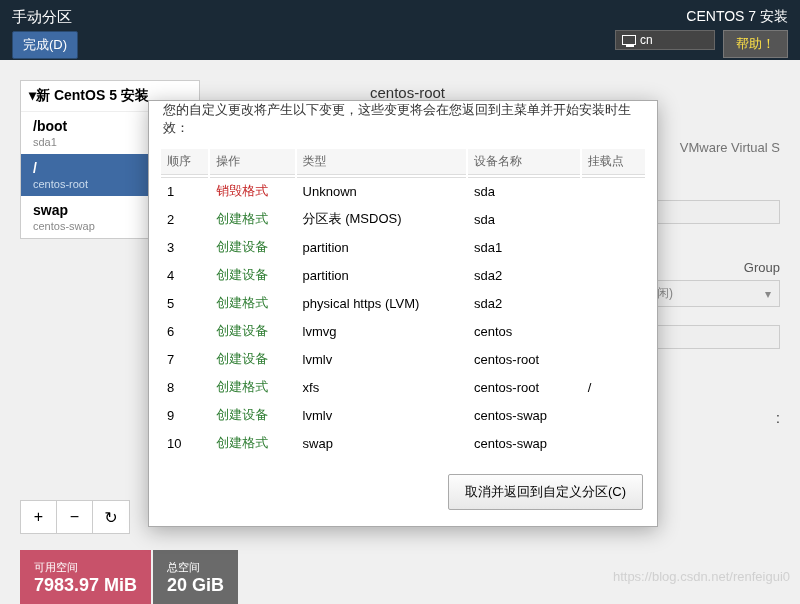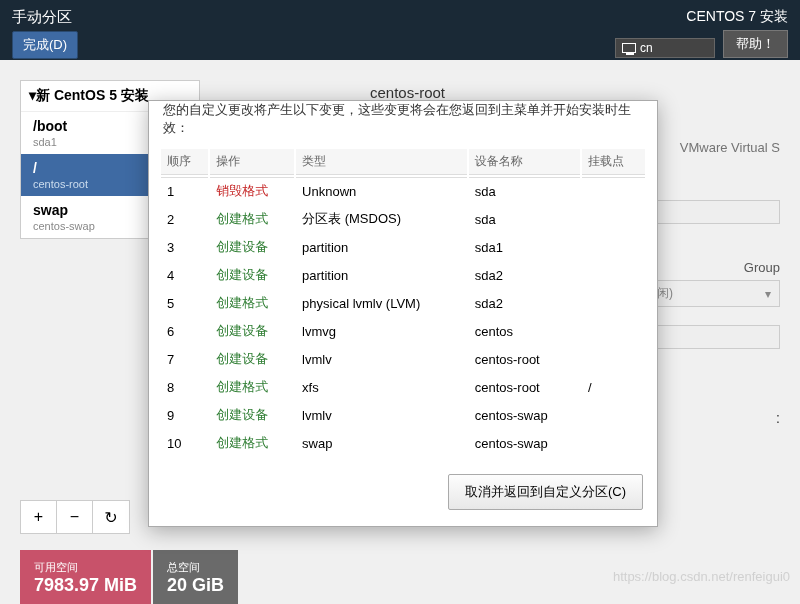--- a/index.html
+++ b/index.html
@@ -3,23 +3,23 @@
 <meta charset="utf-8">
 <style>
 * { box-sizing: border-box; margin: 0; padding: 0; font-family: "Microsoft YaHei", "PingFang SC", sans-serif; }
 body { width: 800px; height: 604px; background: #f0f0f0; position: relative; overflow: hidden; }
 
 .topbar { background: #1a2936; color: #fff; height: 60px; display: flex; align-items: flex-start; padding: 8px 12px; justify-content: space-between; }
 .topbar-left { display: flex; flex-direction: column; gap: 4px; }
 .topbar-title { font-size: 15px; }
 .done-btn { background: #3e6aa3; border: 1px solid #2a4a70; color: #fff; padding: 4px 10px; font-size: 13px; cursor: pointer; border-radius: 2px; }
 .topbar-right { display: flex; flex-direction: column; align-items: flex-end; gap: 4px; }
-.topbar-right-row { display: flex; gap: 8px; align-items: flex-end; }
+.topbar-right-row { display: flex; gap: 8px; align-items: flex-start; }
 .kb-indicator { background: #444; border: 1px solid #666; padding: 2px 6px; display: flex; align-items: center; gap: 4px; font-size: 12px; width: 100px; }
-.help-btn { background: #555; color: #ffffff; border: 1px solid #777; padding: 4px 12px; font-size: 13px; cursor: pointer; }
+.help-btn { background: #555; color: #fde047; border: 1px solid #777; padding: 4px 12px; font-size: 13px; cursor: pointer; }
 
 .main { padding: 20px; background: #f0f0f0; height: 544px; position: relative; }
 .left-panel { width: 180px; background: #fff; border: 1px solid #ccc; position: absolute; left: 20px; top: 20px; }
 .tree-header { padding: 6px 8px; font-size: 14px; font-weight: bold; border-bottom: 1px solid #eee; }
 .tree-section { padding: 4px 12px; font-size: 13px; color: #666; }
 .tree-item { padding: 6px 12px; font-size: 13px; }
 .tree-item.selected { background: #3e6aa3; color: #fff; }
 .tree-item .mount { font-weight: bold; font-size: 14px; }
 .tree-item .dev { font-size: 11px; color: #888; margin-top: 2px; }
 .tree-item.selected .dev { color: #cde; }
@@ -168,21 +168,21 @@
         <tr>
           <td>4</td>
           <td class="op-create">创建设备</td>
           <td>partition</td>
           <td>sda2</td>
           <td></td>
         </tr>
         <tr>
           <td>5</td>
           <td class="op-create">创建格式</td>
-          <td>physical lvmlv (LVM)</td>
+          <td>physical https (LVM)</td>
           <td>sda2</td>
           <td></td>
         </tr>
         <tr>
           <td>6</td>
           <td class="op-create">创建设备</td>
           <td>lvmvg</td>
           <td>centos</td>
           <td></td>
         </tr>

